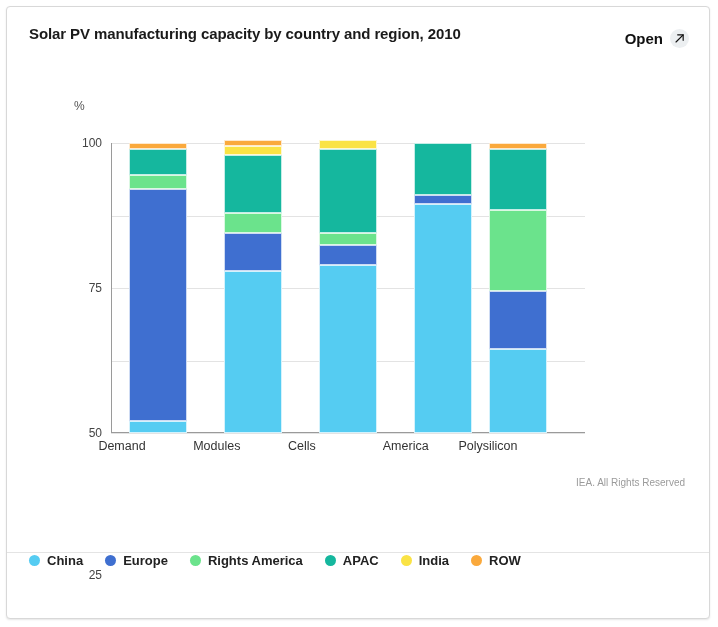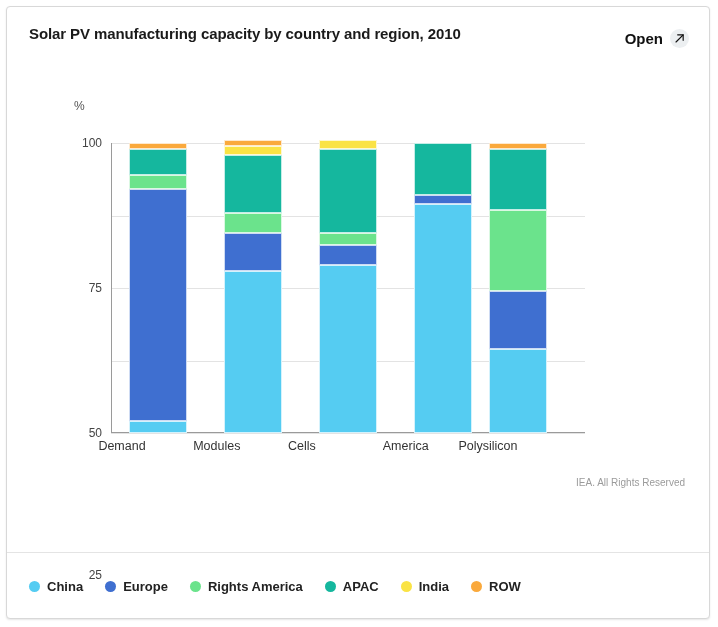--- a/index.html
+++ b/index.html
@@ -184,21 +184,21 @@
     height: 1px;
     background: #e4e4e4;
   }
   .legend {
     position: absolute;
     left: 0;
     top: 546px;
     width: 100%;
     height: 66px;
     display: flex;
-    align-items: center;
+    align-items: flex-start;
     padding-left: 22px;
     box-sizing: border-box;
     gap: 22px;
   }
   .legend-item {
     display: flex;
     align-items: center;
     gap: 7px;
     cursor: pointer;
   }

